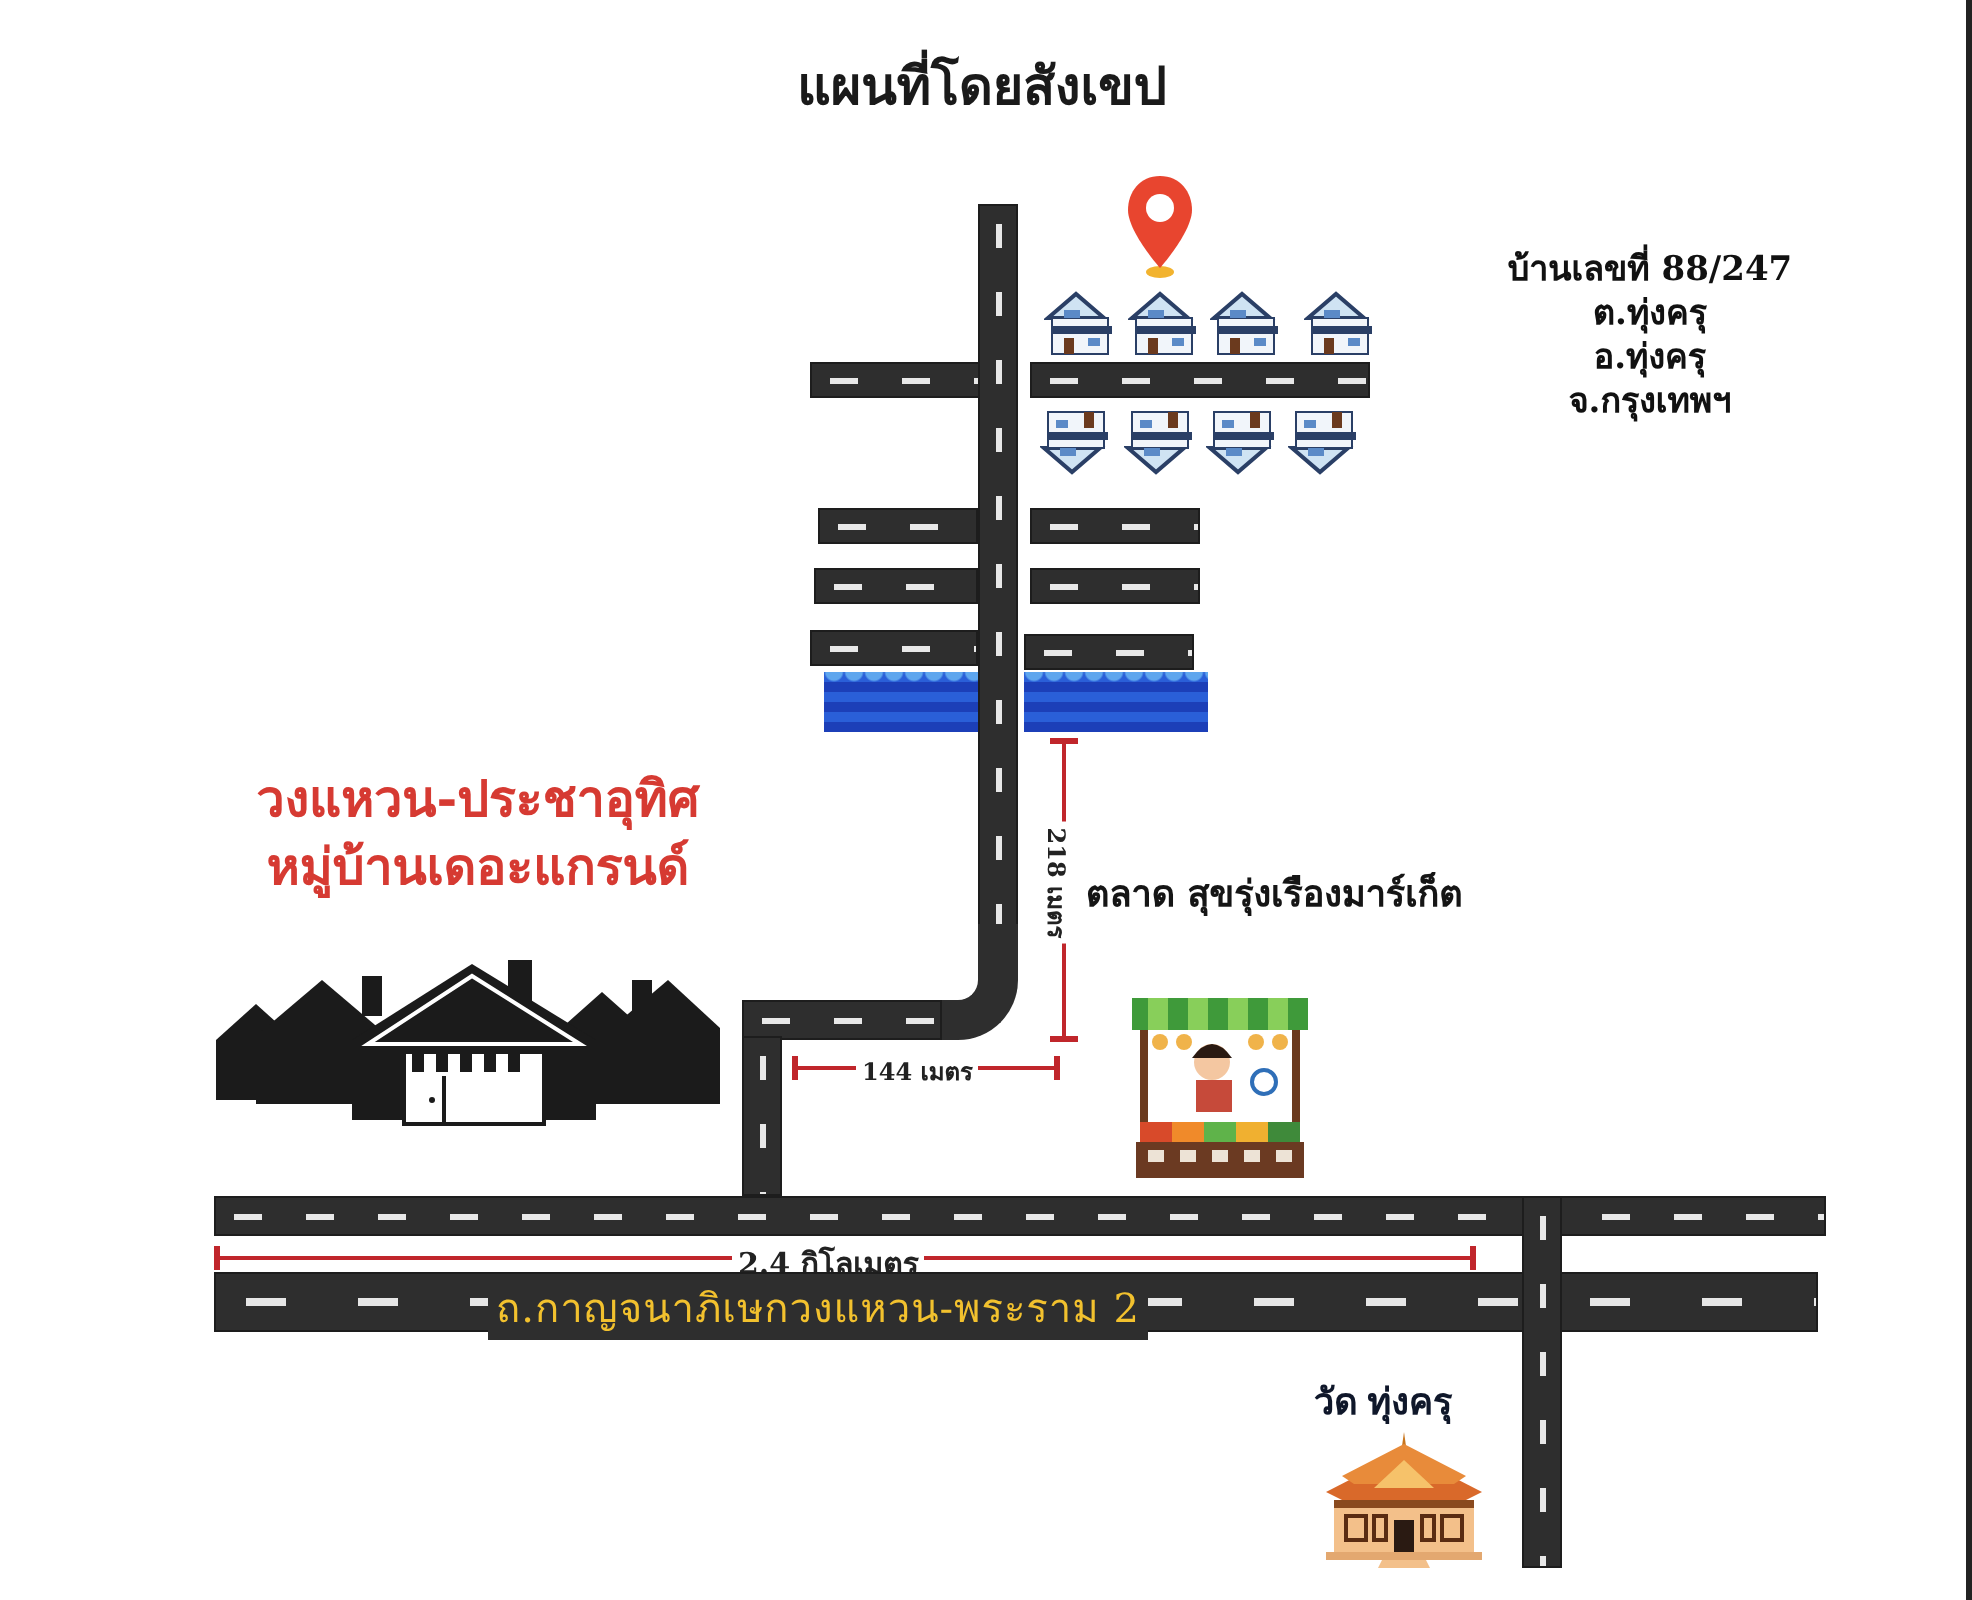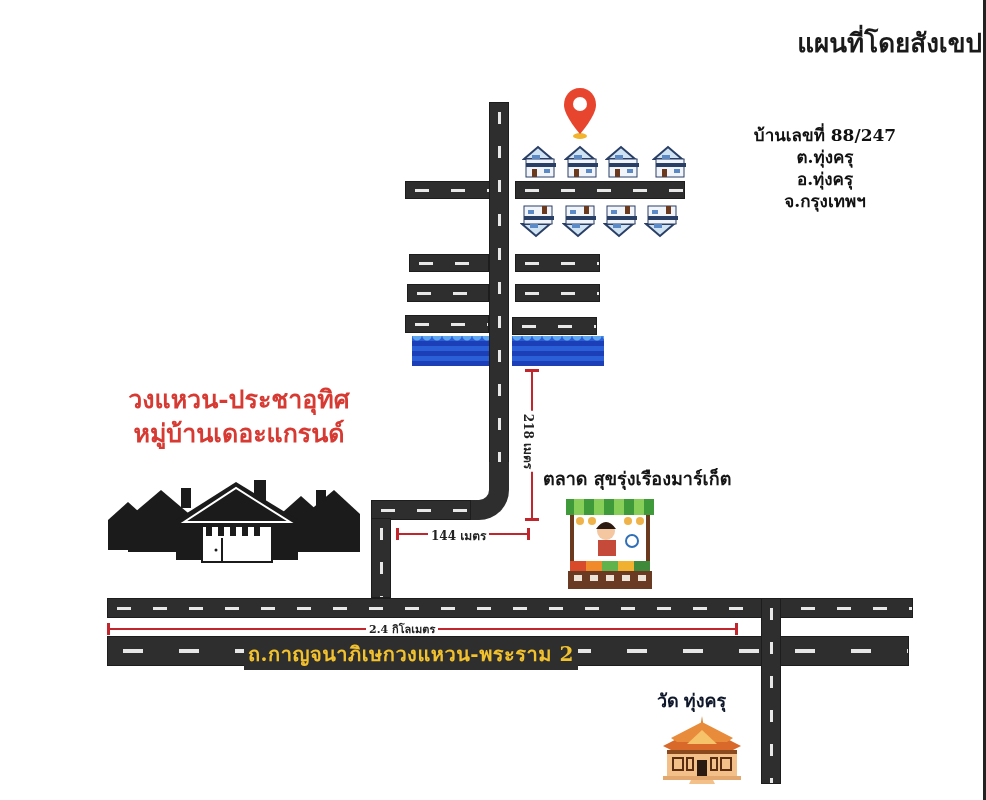--- a/index.html
+++ b/index.html
@@ -4,35 +4,35 @@
   <style>
     html, body { margin: 0; padding: 0; }
     body {
       width: 986px; height: 800px; position: relative; overflow: hidden;
       background: #ffffff;
       font-family: "DejaVu Sans", sans-serif;
     }
     .edge-strip { position: absolute; right: 0; top: 0; width: 3px; height: 800px; background: #222; }
     .abs { position: absolute; }
     .title {
-      left: 0; width: 982px; top: 22px; text-align: right;
+      left: 0; width: 982px; top: 22px; text-align: center;
       font-size: 26px; font-weight: bold; color: #1a1a1a;
     }
     .address {
       left: 730px; top: 124px; width: 190px; text-align: center;
       font-family: "DejaVu Serif", serif; font-weight: bold; font-size: 17px;
       line-height: 22px; color: #111;
     }
     .village-name {
       left: 104px; top: 383px; width: 270px; text-align: center;
       font-family: "DejaVu Serif", serif; font-weight: bold; font-size: 25px;
       line-height: 34px; color: #d63a32;
     }
     .market-name {
-      left: 543px; top: 464px; font-family: "DejaVu Serif", serif;
+      left: 543px; top: 432px; font-family: "DejaVu Serif", serif;
       font-weight: bold; font-size: 18px; color: #151515; white-space: nowrap;
     }
     .temple-name {
       left: 657px; top: 686px; font-family: Liberation Sans, sans-serif;
       font-weight: bold; font-size: 18px; color: #0f172a; white-space: nowrap;
     }
     .road-h {
       background: #2e2e2e; height: 18px;
       background-image: repeating-linear-gradient(90deg, transparent 0 10px, #e8e8e8 10px 24px, transparent 24px 36px);
       background-size: 100% 3px; background-repeat: repeat-x; background-position: 0 center;
@@ -57,21 +57,21 @@
       background-size: 10px 8px, 100% 100%;
       background-repeat: repeat-x, repeat;
     }
     .dim-line { background: #c0262b; }
     .dim-cap { background: #c0262b; }
     .dim-label {
       font-family: "DejaVu Serif", serif; font-weight: bold; font-size: 12px;
       color: #222; background: #fff; padding: 0 3px; white-space: nowrap;
     }
     .road-name {
-      font-family: "DejaVu Serif", serif; font-weight: bold; font-size: 20px;
+      font-family: "DejaVu Serif", serif; font-weight: normal; font-size: 20px;
       color: #f2c12e; white-space: nowrap; background: #2e2e2e; padding: 0 4px; letter-spacing: 0.5px;
     }
   </style>
 </head>
 <body>
 
 <div class="edge-strip"></div>
 
 <div class="abs title">แผนที่โดยสังเขป</div>
 
@@ -250,21 +250,21 @@
       <rect x="60" y="80" width="8" height="6"></rect>
       <rect x="76" y="80" width="8" height="6"></rect>
   </g>
 </svg>
 
 <div class="abs road-h" style="left:107px; top:598px; width:806px; height:20px;"></div>
 
 <div class="abs dim-cap" style="left:107px; top:623px; width:3px; height:12px;"></div>
 <div class="abs dim-line" style="left:107px; top:628px; width:630px; height:2px;"></div>
 <div class="abs dim-cap" style="left:735px; top:623px; width:3px; height:12px;"></div>
-<div class="abs dim-label" style="left:366px; top:620px; font-size:11px;text-align:center;">2.4 กิโลเมตร</div>
+<div class="abs dim-label" style="left:366px; top:620px; font-size:15px;text-align:center;">2.4 กิโลเมตร</div>
 
 <div class="abs road-h big" style="left:107px; top:636px; width:802px;"></div>
 <div class="abs road-name" style="left:244px; top:638px;">ถ.กาญจนาภิเษกวงแหวน-พระราม 2</div>
 
 <div class="abs road-v" style="left:761px; top:598px; height:186px;"></div>
 
 <div class="abs temple-name">วัด ทุ่งครุ</div>
 <svg class="abs" style="left:657px; top:716px;" width="90" height="68" viewBox="0 0 90 68">
   <polygon points="45,0 47,14 43,14" fill="#c9761e"></polygon>
   <polygon points="6,30 45,10 84,30 76,34 14,34" fill="#d9692a"></polygon>

